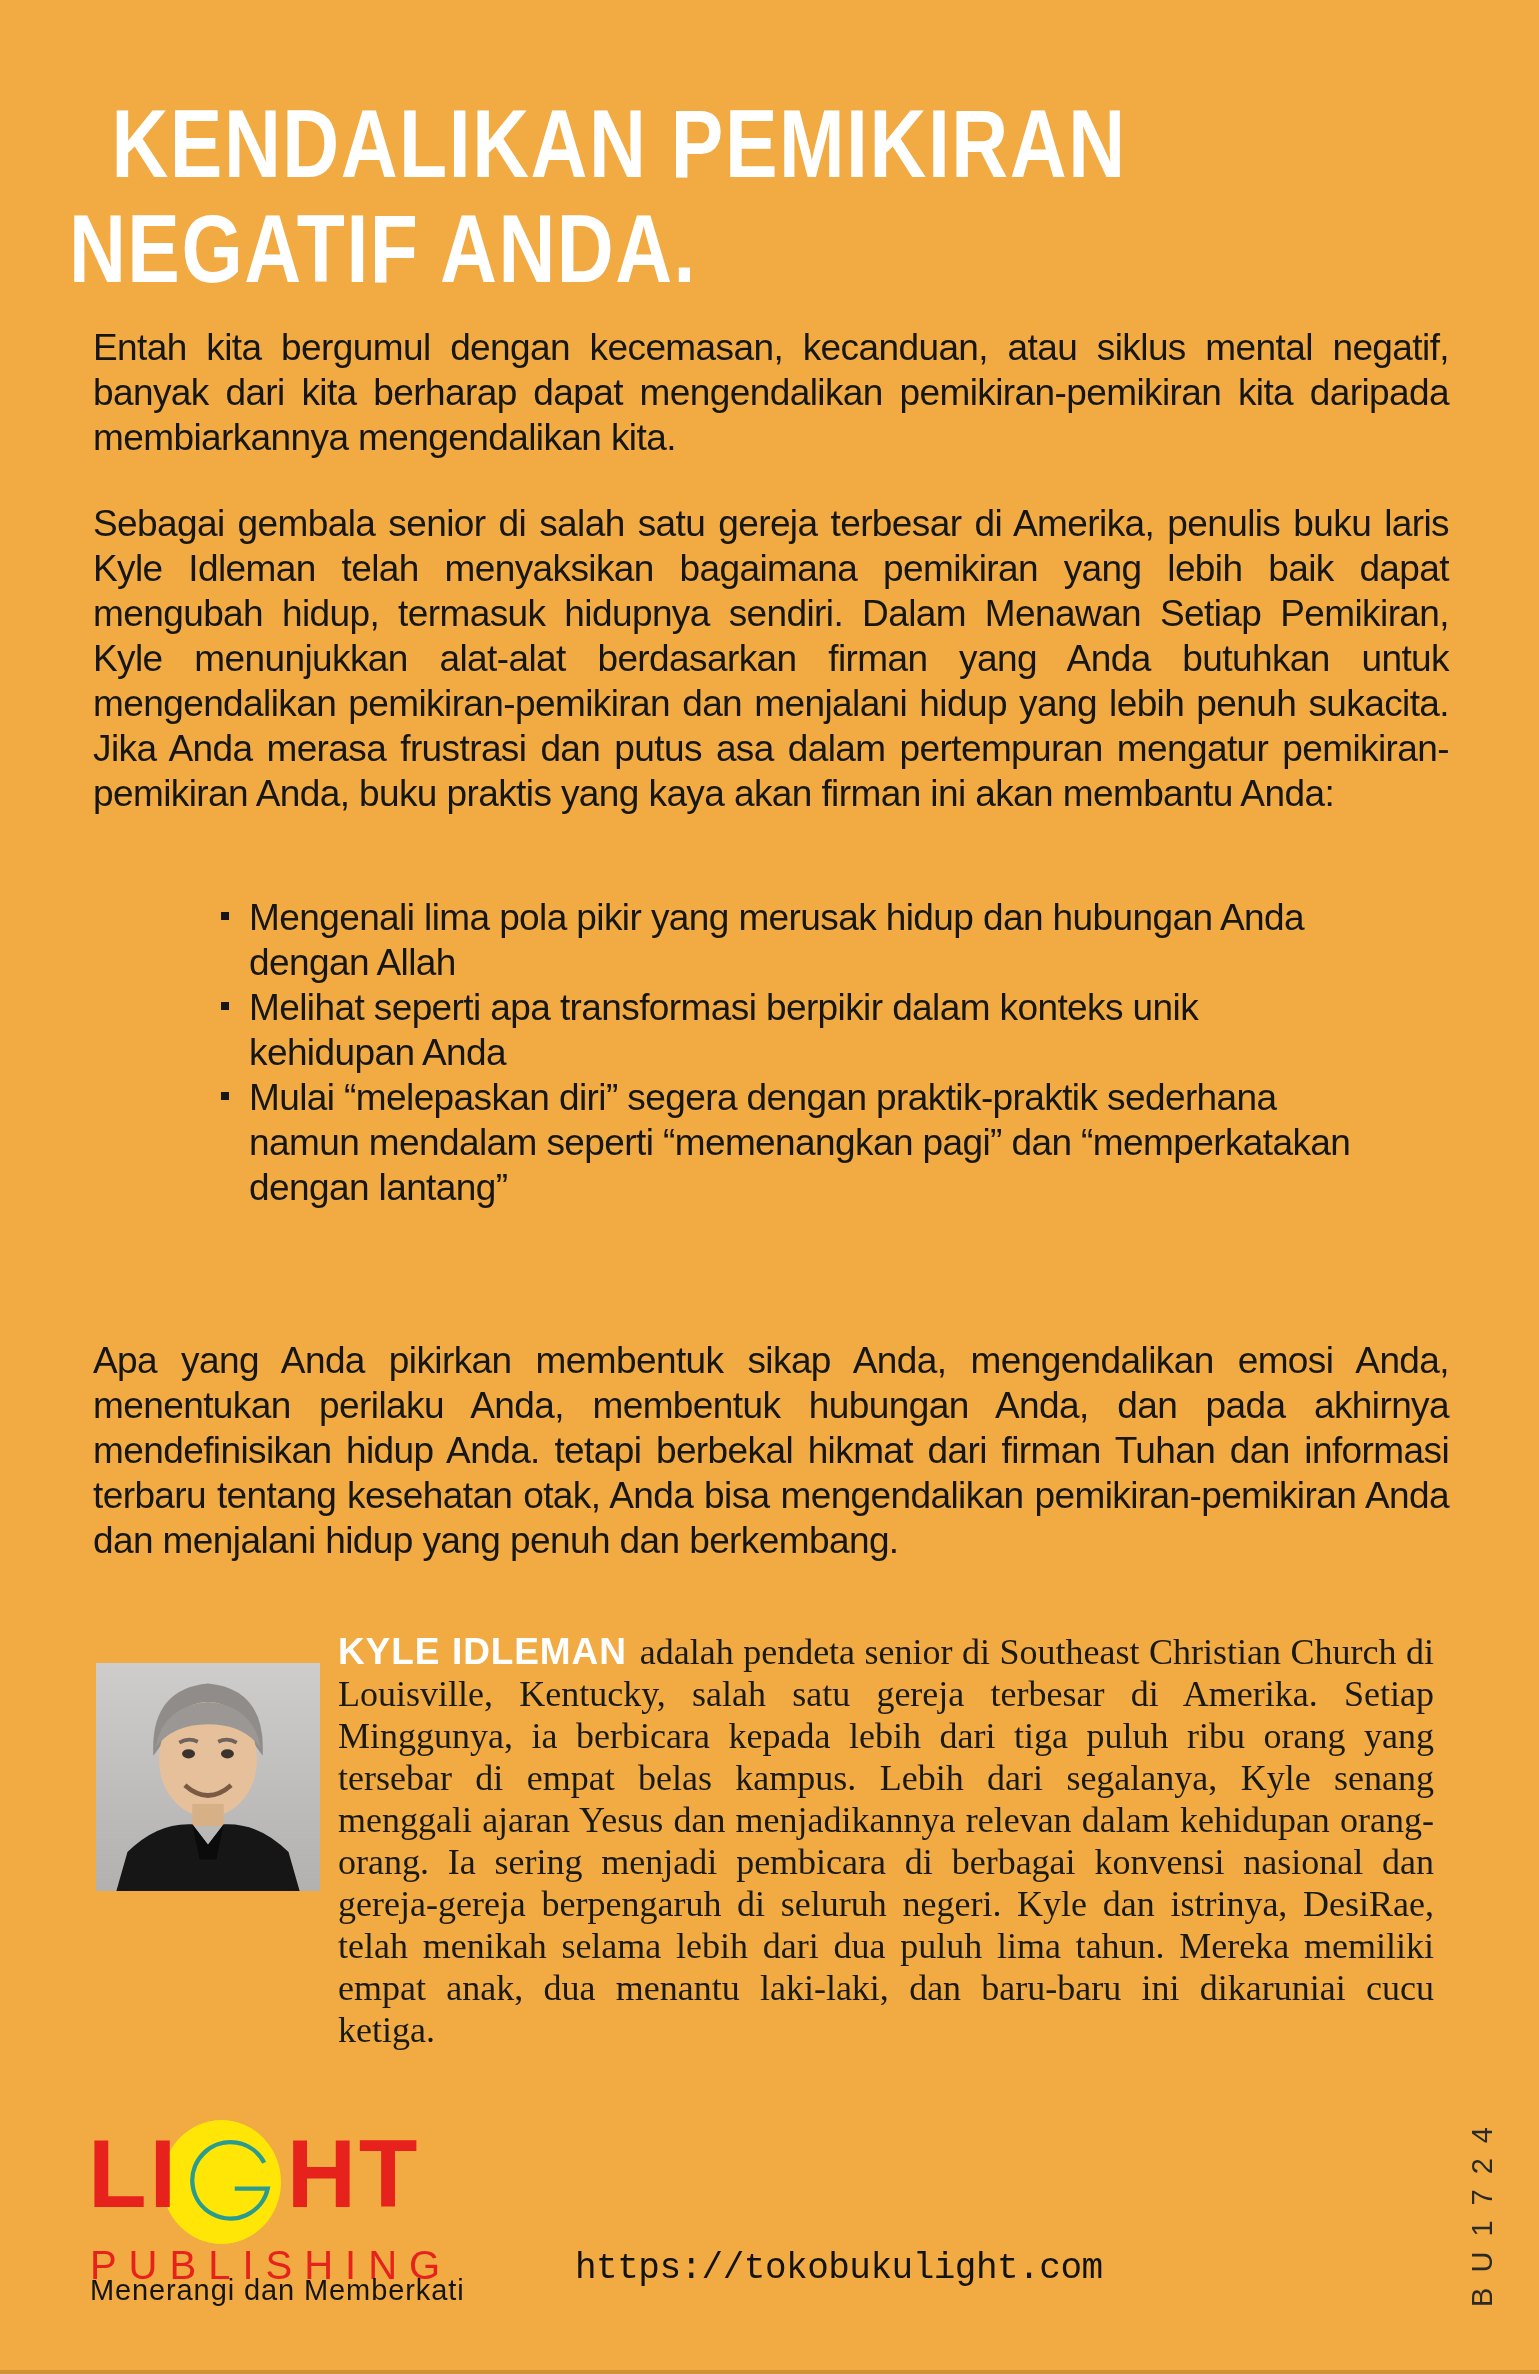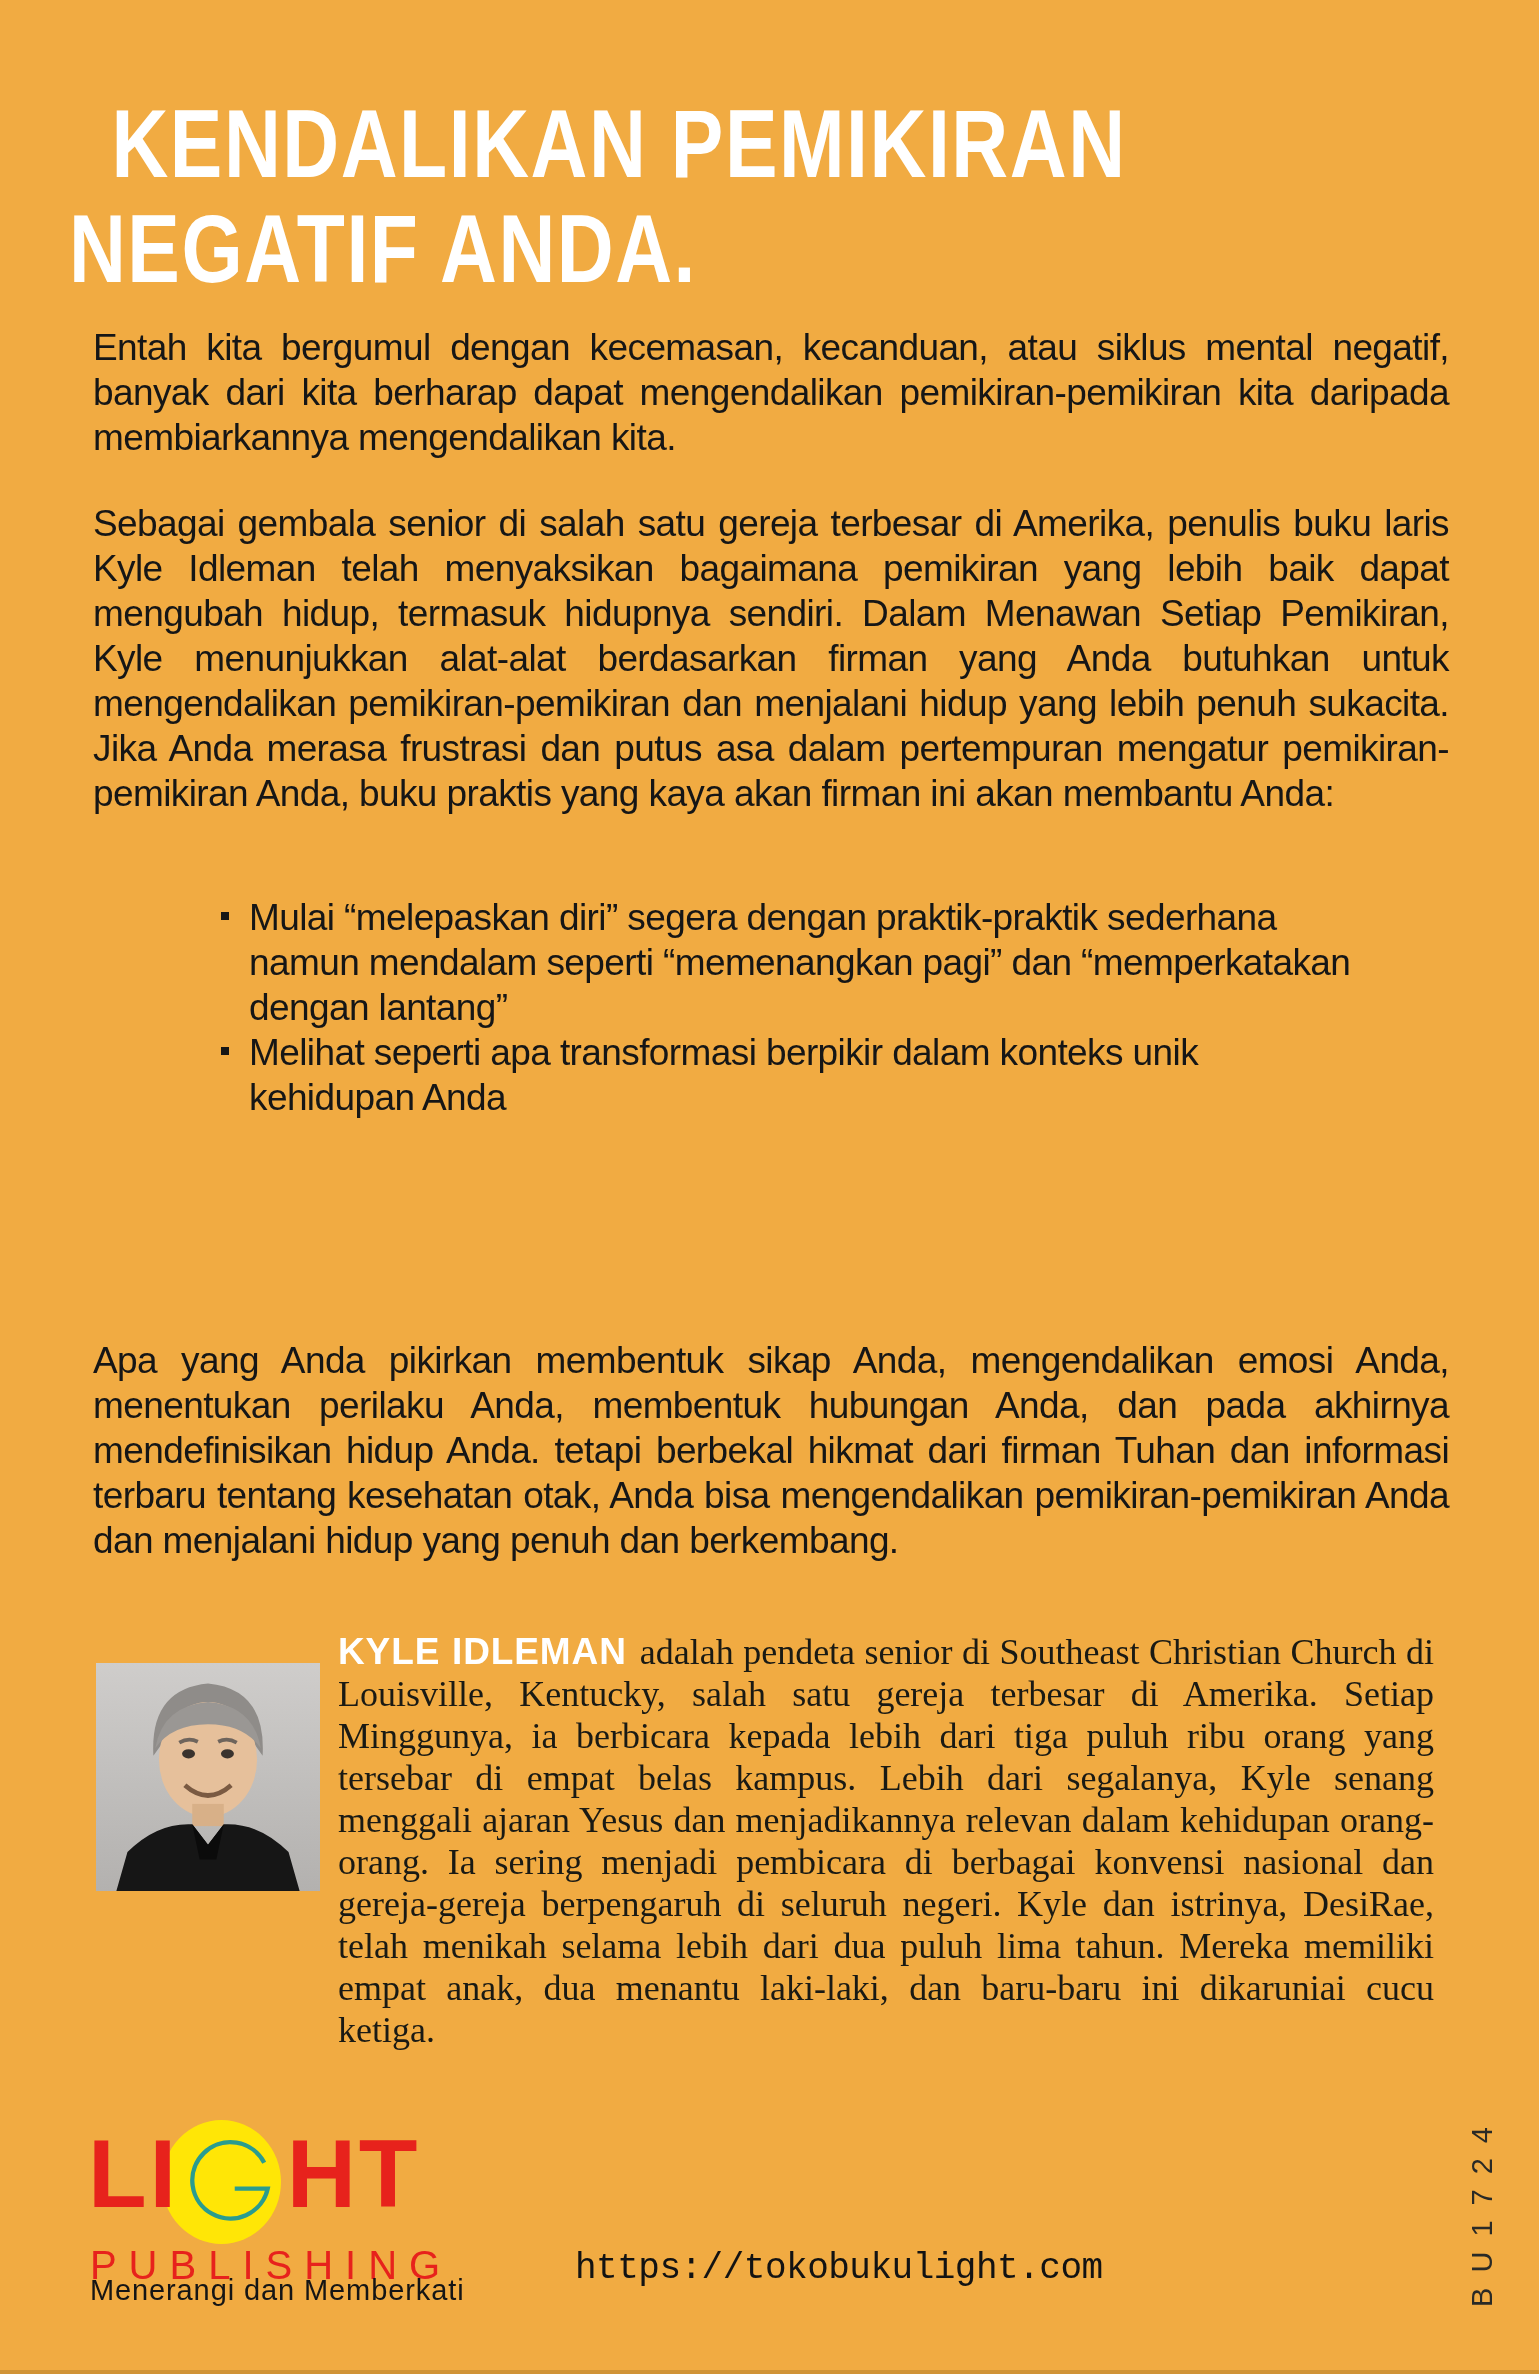--- a/index.html
+++ b/index.html
@@ -58,22 +58,23 @@
   <div class="title-wrap">
     <span class="title-line">KENDALIKAN PEMIKIRAN</span><br>
     <span class="title-line">NEGATIF ANDA.</span>
   </div>
 
   <p class="copy" id="para1">Entah kita bergumul dengan kecemasan, kecanduan, atau siklus mental negatif, banyak dari kita berharap dapat mengendalikan pemikiran-pemikiran kita daripada membiarkannya mengendalikan kita.</p>
 
   <p class="copy" id="para2">Sebagai gembala senior di salah satu gereja terbesar di Amerika, penulis buku laris Kyle Idleman telah menyaksikan bagaimana pemikiran yang lebih baik dapat mengubah hidup, termasuk hidupnya sendiri. Dalam Menawan Setiap Pemikiran, Kyle menunjukkan alat-alat berdasarkan firman yang Anda butuhkan untuk mengendalikan pemikiran-pemikiran dan menjalani hidup yang lebih penuh sukacita. Jika Anda merasa frustrasi dan putus asa dalam pertempuran mengatur pemikiran-pemikiran Anda, buku praktis yang kaya akan firman ini akan membantu Anda:</p>
 
   <ul class="bullets">
+    <li>Mengenali lima pola pikir yang merusak hidup dan hubungan Anda dengan Allah</li>
+    <li>Melihat seperti apa transformasi berpikir dalam konteks unik kehidupan Anda</li>
     <li>Mulai “melepaskan diri” segera dengan praktik-praktik sederhana namun mendalam seperti “memenangkan pagi” dan “memperkatakan dengan lantang”</li>
-    <li>Melihat seperti apa transformasi berpikir dalam konteks unik kehidupan Anda</li>
   </ul>
 
   <p class="copy" id="para3">Apa yang Anda pikirkan membentuk sikap Anda, mengendalikan emosi Anda, menentukan perilaku Anda, membentuk hubungan Anda, dan pada akhirnya mendefinisikan hidup Anda. tetapi berbekal hikmat dari firman Tuhan dan informasi terbaru tentang kesehatan otak, Anda bisa mengendalikan pemikiran-pemikiran Anda dan menjalani hidup yang penuh dan berkembang.</p>
 
   <div class="bio">
     <svg class="bio-photo" viewBox="0 0 242 246" xmlns="http://www.w3.org/2000/svg" preserveAspectRatio="none">
       <rect width="242" height="246" fill="#c7c5c3"></rect>
       <rect width="242" height="246" fill="url(#bgGrad)"></rect>
       <defs>
         <linearGradient id="bgGrad" x1="0" y1="0" x2="0" y2="1">

